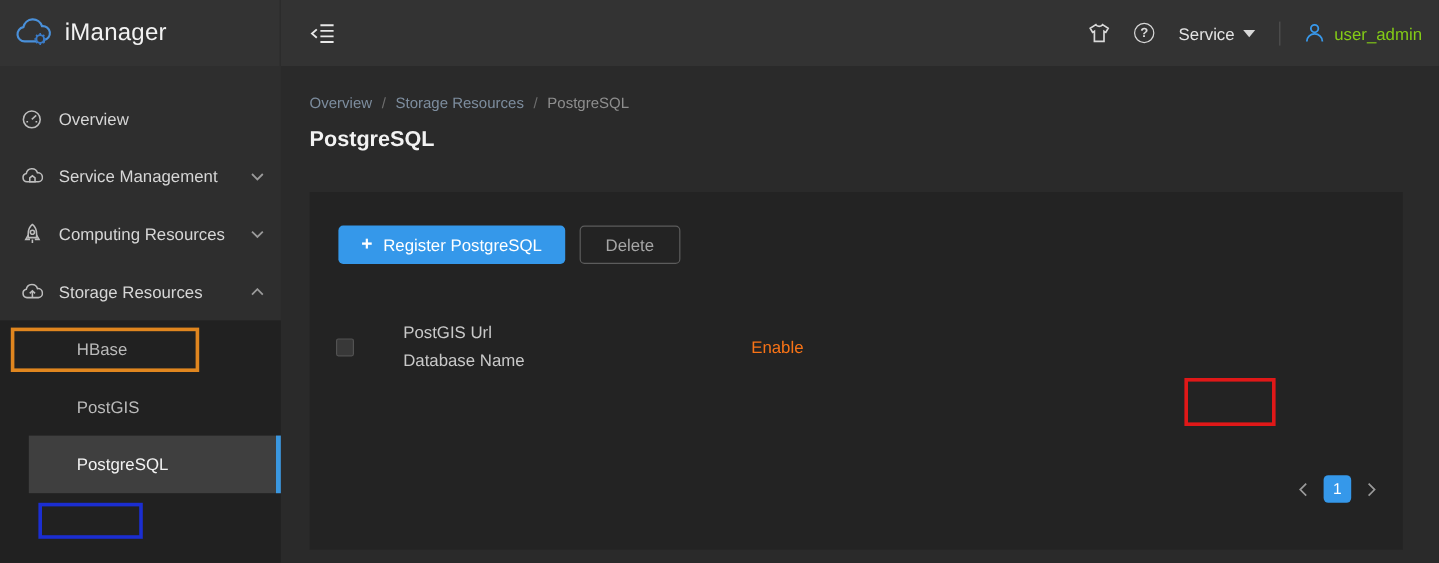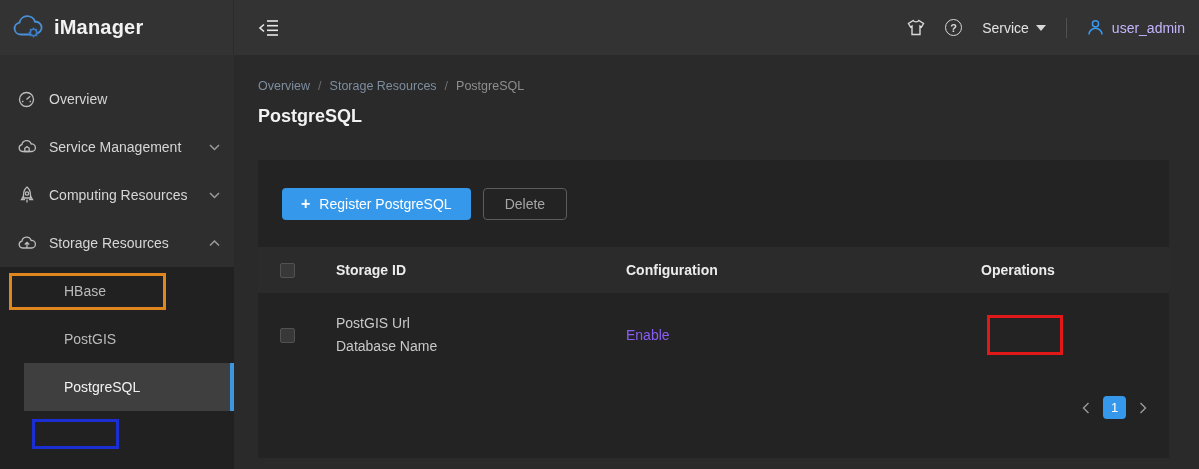--- a/index.html
+++ b/index.html
@@ -10,32 +10,32 @@
     -webkit-font-smoothing:antialiased;
   }
   svg { display:block; }
 
   
   .logo-area {
     position:absolute; left:0; top:0; width:234px; height:55px;
     background:#333333; border-right:1px solid #2b2b2b;
     display:flex; align-items:center; gap:10px; padding-left:12px; z-index:2;
   }
-  .logo-text { color:#f2f2f2; font-size:20px; font-weight:bold; letter-spacing:.2px; }
+  .logo-text { color:#f2f2f2; font-size:20px; font-weight:normal; letter-spacing:.2px; }
   .topbar {
     position:absolute; left:234px; top:0; right:0; height:55px;
     background:#333333; display:flex; align-items:center;
     padding:0 14px 0 24px; z-index:2;
   }
   .topbar-right { margin-left:auto; display:flex; align-items:center; gap:20px; }
   .icon-btn { display:flex; align-items:center; justify-content:center; cursor:pointer; }
   .lang { display:flex; align-items:center; gap:7px; color:#e3e3e3; font-size:14px; cursor:pointer; }
   .caret-down { width:0; height:0; border-left:5px solid transparent; border-right:5px solid transparent; border-top:6px solid #d9d9d9; }
   .tb-divider { width:1px; height:20px; background:#525252; }
-  .user { display:flex; align-items:center; gap:8px; color:#c4b5fd; font-size:14px; cursor:pointer; }
+  .user { display:flex; align-items:center; gap:8px; color:#84cc16; font-size:14px; cursor:pointer; }
   .help-circle { width:17px; height:17px; border:1.4px solid #d9d9d9; border-radius:50%;
     color:#d9d9d9; font-size:11px; font-weight:bold; display:flex; align-items:center; justify-content:center; }
 
   
   .sidebar {
     position:absolute; left:0; top:55px; bottom:0; width:234px;
     background:#2e2e2e; display:flex; flex-direction:column; z-index:1;
   }
   .nav { padding-top:20px; }
   .nav-item {
@@ -84,21 +84,21 @@
   .table { margin-top:27px; }
   .t-row { display:grid; grid-template-columns:78px 290px 355px 1fr; align-items:center; }
   .t-head { height:46px; background:#2b2b2b; color:#ececec; font-weight:bold; font-size:14px; }
   .t-body { height:84px; color:#d6d6d6; font-size:14px; }
   .cell-check { display:flex; justify-content:flex-start; padding-left:22px; }
   .checkbox {
     width:15px; height:15px; border:1px solid #525252; border-radius:2px;
     background:#383838; cursor:pointer;
   }
   .config-cell { color:#c9c9c9; line-height:23px; }
-  .link { color:#8b5cf6; font-size:14px; cursor:pointer; }
+  .link { color:#f97316; font-size:14px; cursor:pointer; }
 
   .pagination {
     position:absolute; right:22px; top:236px;
     display:flex; align-items:center; gap:13px;
   }
   .page-arrow { color:#9a9a9a; cursor:pointer; display:flex; }
   .page-num {
     min-width:23px; height:23px; background:#3598ea; border-radius:4px;
     color:#ffffff; font-size:13px; display:flex; align-items:center; justify-content:center; cursor:pointer;
   }
@@ -262,28 +262,20 @@
   <div class="card">
     <div class="toolbar">
       <button class="btn-primary">
         <span class="btn-plus">+</span>
         <span>Register PostgreSQL</span>
       </button>
       <button class="btn-ghost">Delete</button>
     </div>
 
     <div class="table">
-      <div class="t-row t-head">
-        <div class="cell-check">
-          <span class="checkbox"></span>
-        </div>
-        <div>Storage ID</div>
-        <div>Configuration</div>
-        <div>Operations</div>
-      </div>
 
       <div class="t-row t-body">
         <div class="cell-check">
           <span class="checkbox"></span>
         </div>
         <div class="config-cell">
           <div>PostGIS Url</div>
           <div>Database Name</div>
         </div>
         <div>

